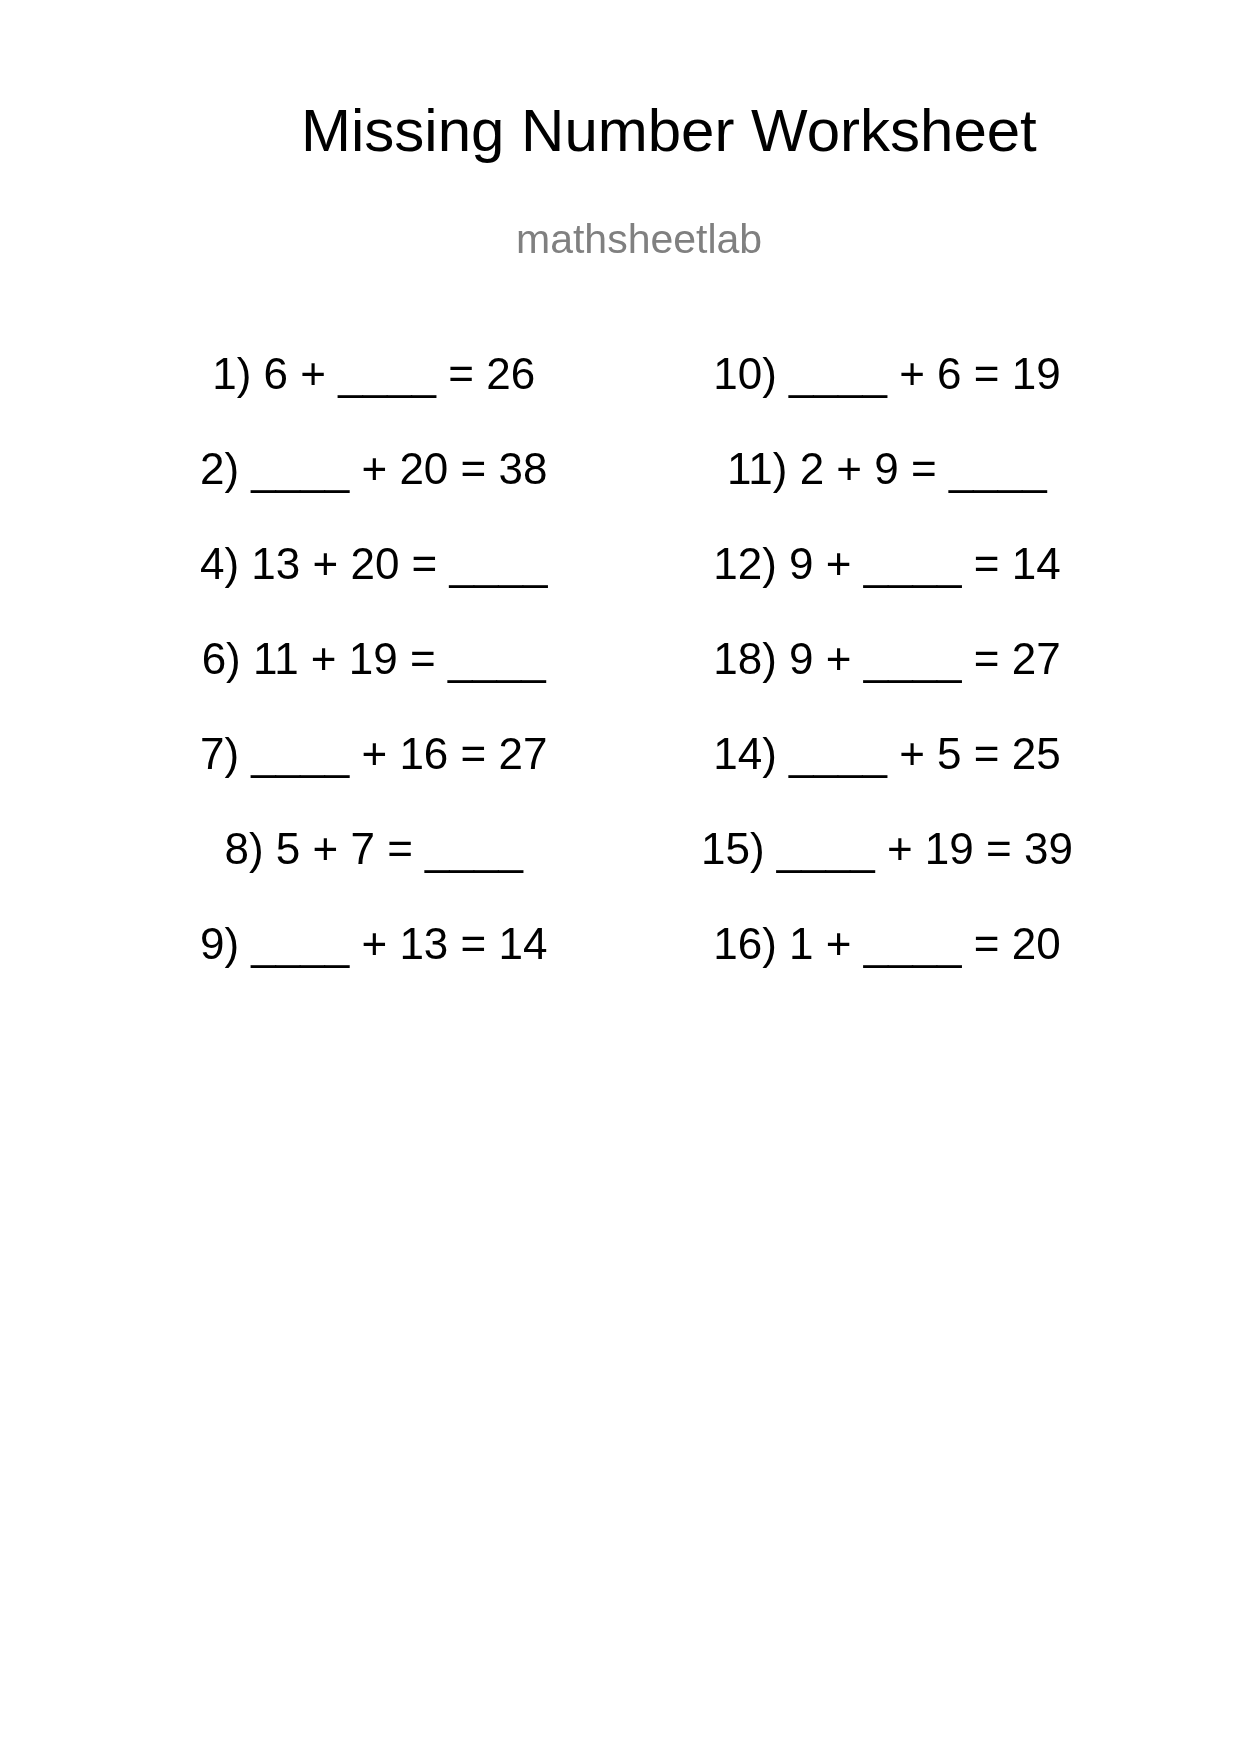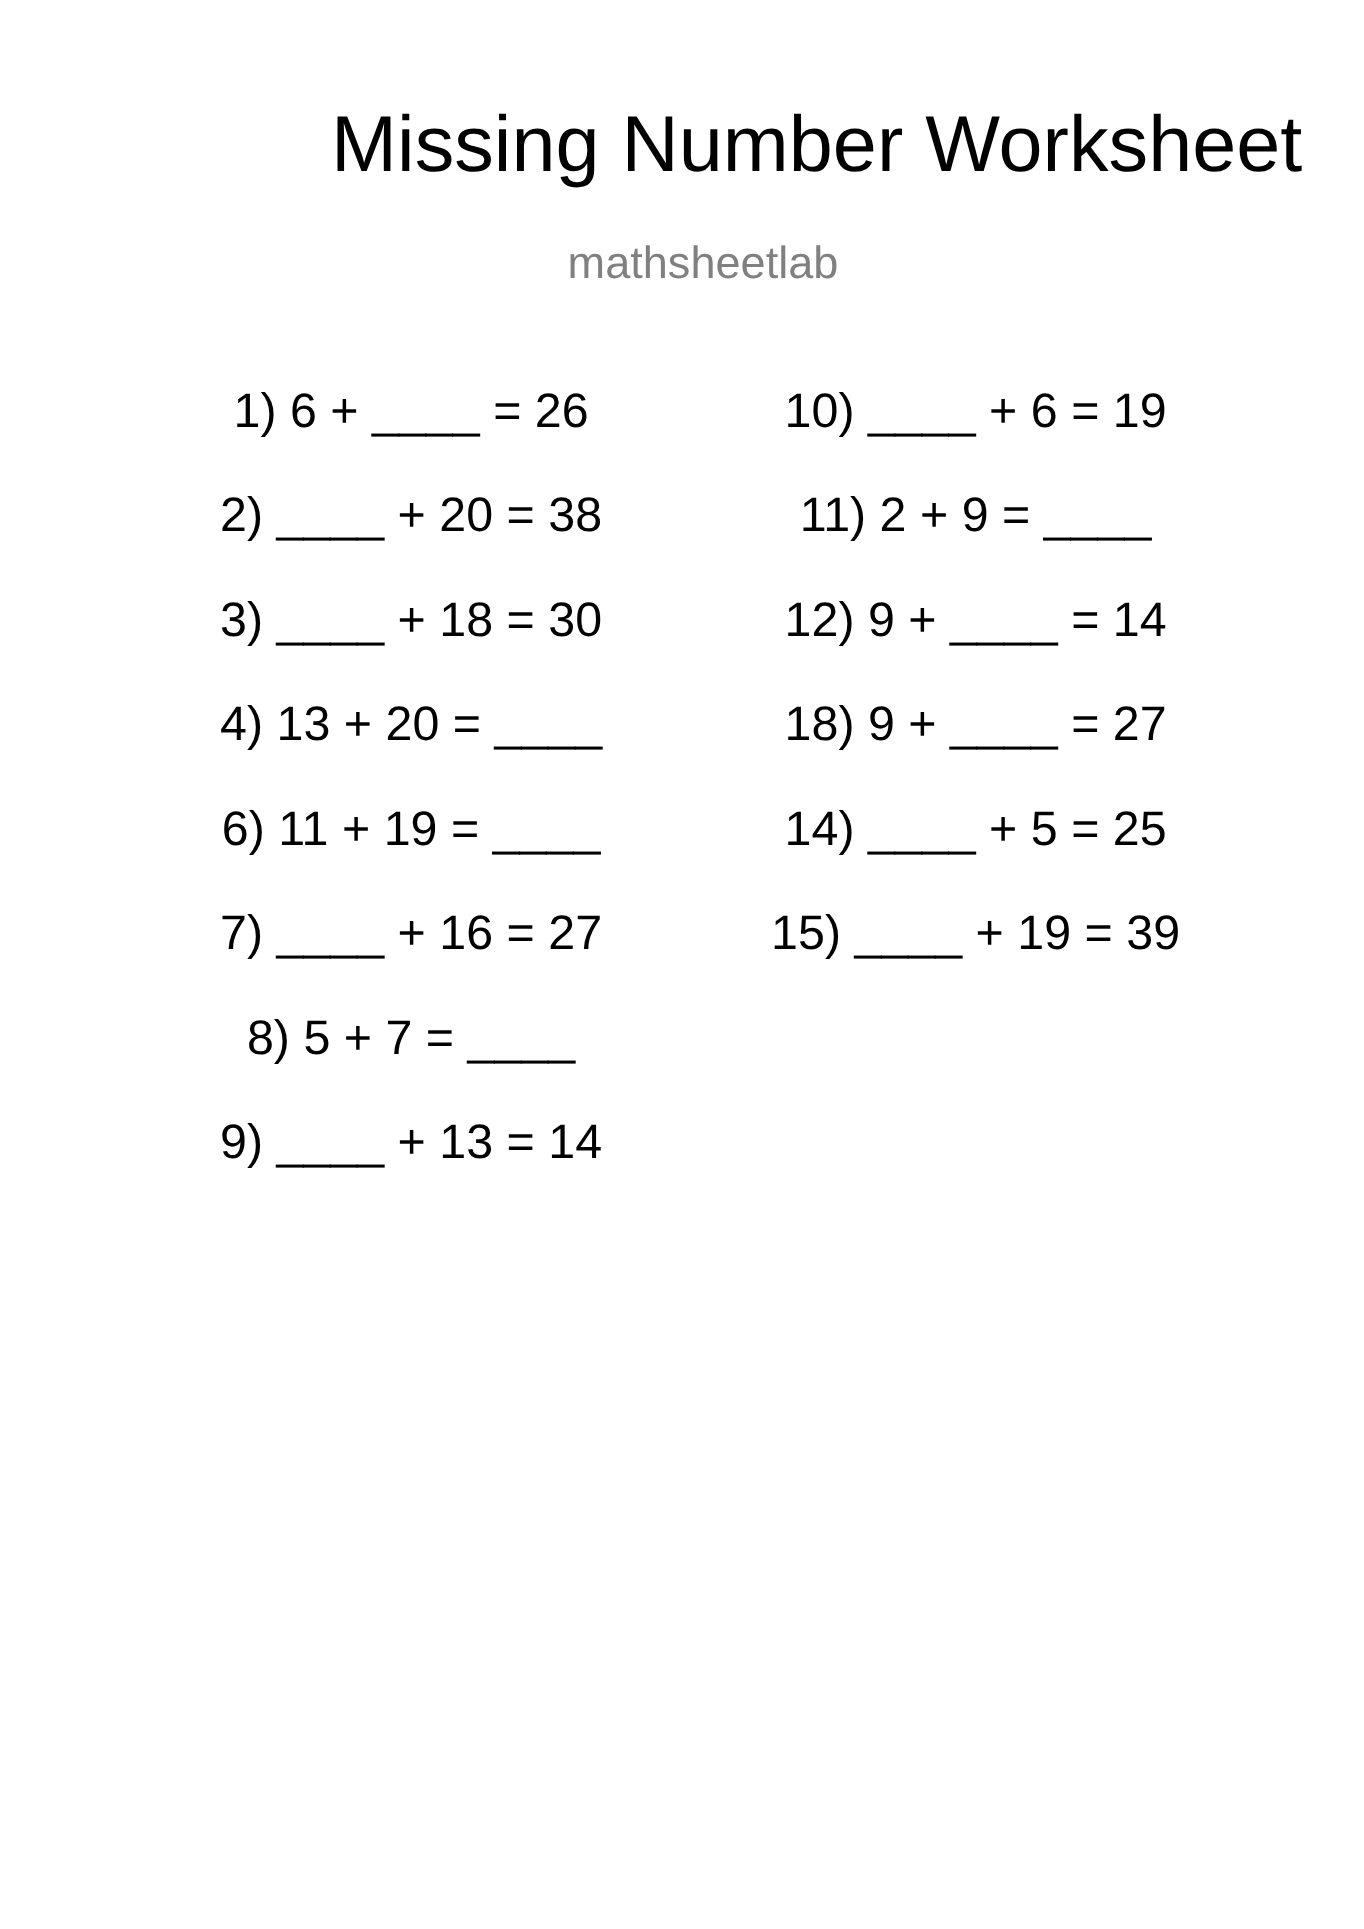--- a/index.html
+++ b/index.html
@@ -12,21 +12,21 @@
       height: 1754px;
       position: relative;
       overflow: hidden;
       font-family: "Liberation Sans", sans-serif;
       color: #000000;
     }
     .title {
       position: absolute;
       left: 301px;
       top: 95px;
-      font-size: 72px;
+      font-size: 60px;
       line-height: 72px;
       white-space: nowrap;
       color: #000000;
     }
     .subtitle {
       position: absolute;
       left: 516px;
       top: 176px;
       font-size: 41px;
       line-height: 52px;
@@ -50,28 +50,28 @@
   </style>
 </head>
 <body>
 
 <div class="title">Missing Number Worksheet</div>
 <div class="subtitle">mathsheetlab</div>
 
 <div class="col left">
   <div class="problem">1) 6 + ____ = 26</div>
   <div class="problem">2) ____ + 20 = 38</div>
-  <div class="problem">3) ____ + 18 = 30</div>
   <div class="problem">4) 13 + 20 = ____</div>
   <div class="problem">6) 11 + 19 = ____</div>
   <div class="problem">7) ____ + 16 = 27</div>
   <div class="problem">8) 5 + 7 = ____</div>
   <div class="problem">9) ____ + 13 = 14</div>
 </div>
 
 <div class="col right">
   <div class="problem">10) ____ + 6 = 19</div>
   <div class="problem">11) 2 + 9 = ____</div>
   <div class="problem">12) 9 + ____ = 14</div>
   <div class="problem">18) 9 + ____ = 27</div>
   <div class="problem">14) ____ + 5 = 25</div>
   <div class="problem">15) ____ + 19 = 39</div>
+  <div class="problem">16) 1 + ____ = 20</div>
 </div>
 
 </body></html>

